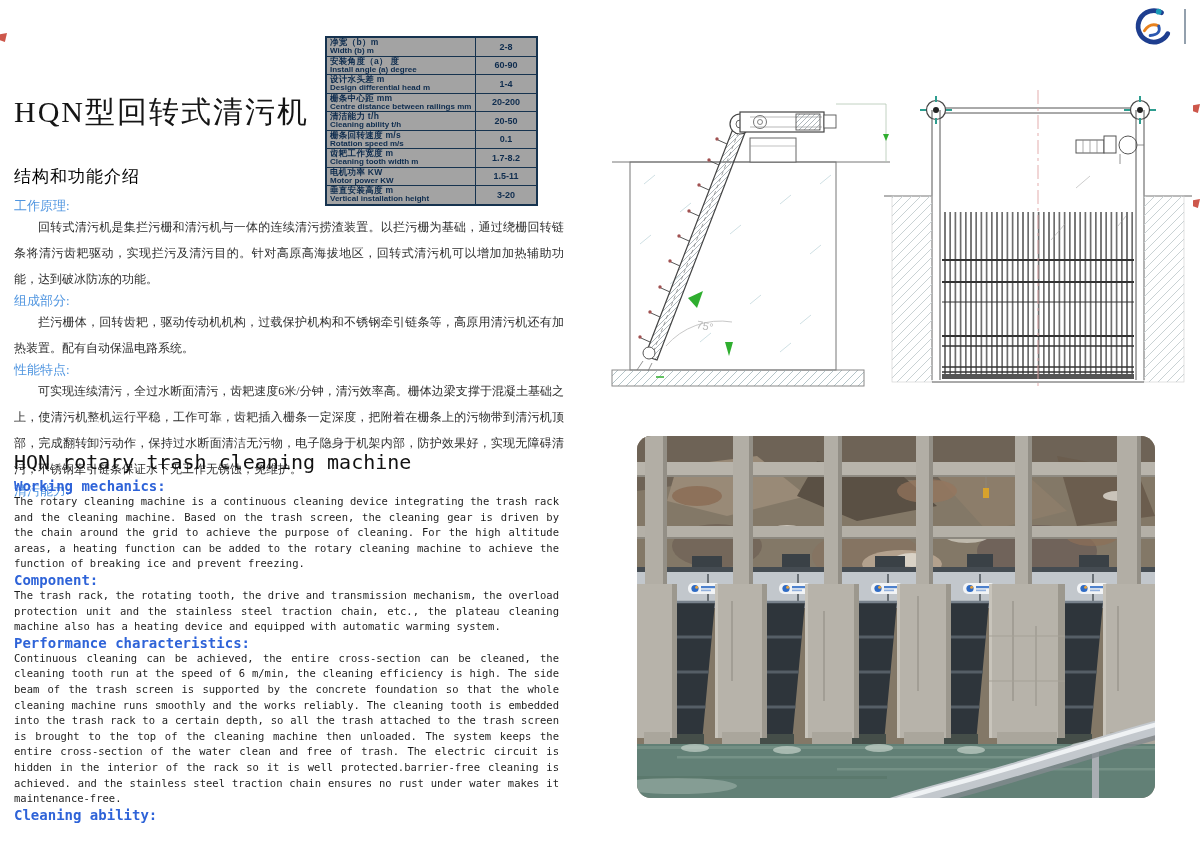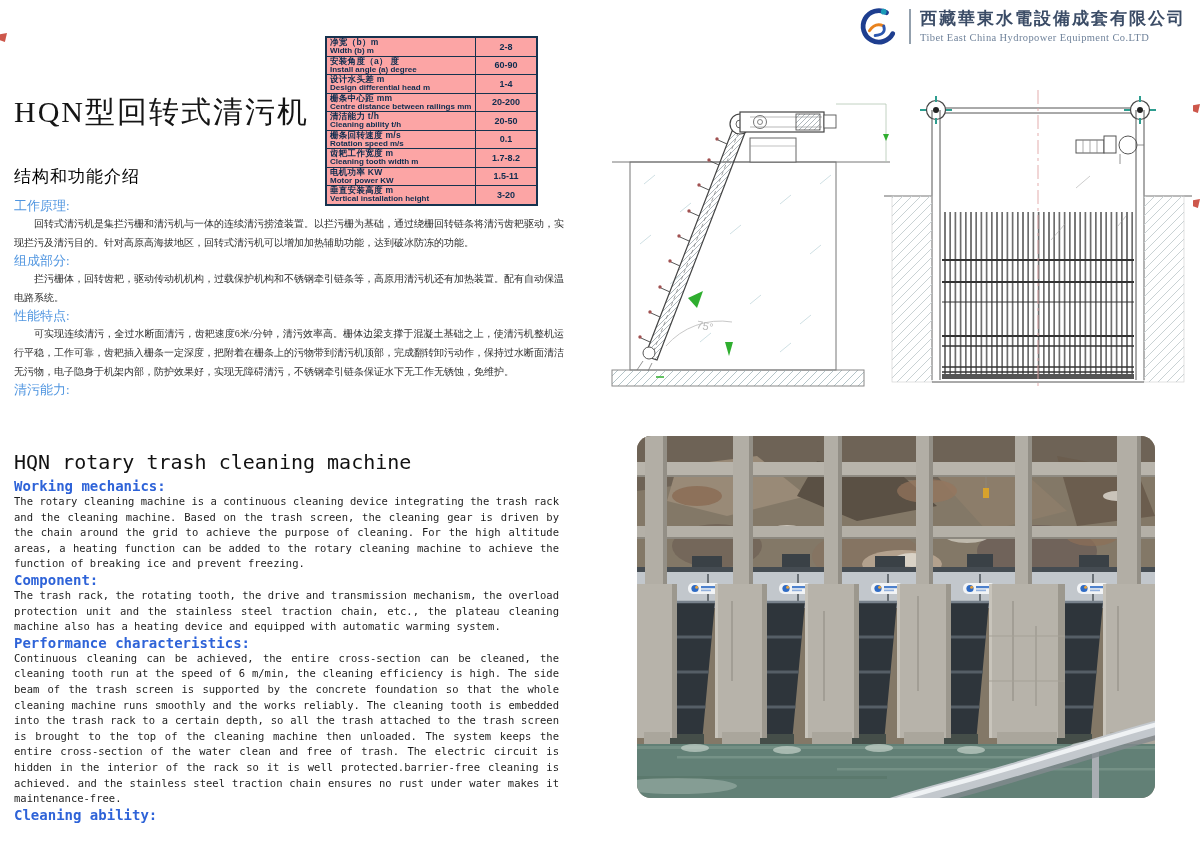--- a/index.html
+++ b/index.html
@@ -9,36 +9,36 @@
   
   .logo{position:absolute;top:6px;right:14px;display:flex;align-items:center;gap:9px;}
   .logo-icon{width:44px;height:40px;flex:0 0 auto;}
   .logo-sep{width:2px;height:35px;background:#93a0ad;}
   .logo-cn{font-family:"Liberation Sans",sans-serif;font-weight:bold;font-size:17px;
            letter-spacing:2px;color:#3b4c66;line-height:20px;white-space:nowrap;}
   .logo-en{font-family:"Liberation Serif",serif;font-size:10.5px;color:#70839b;
            letter-spacing:.4px;line-height:13px;margin-top:2px;white-space:nowrap;}
 
   
-  .spec{position:absolute;left:325px;top:36px;border-collapse:collapse;background:#fca5a5;
+  .spec{position:absolute;left:325px;top:36px;border-collapse:collapse;background:#a3a3a3;
         font-family:"Liberation Sans",sans-serif;border:2.5px solid #16334f;}
   .spec td{border:1.3px solid #16334f;padding:0 3px;vertical-align:middle;}
   .spec td.sl{width:142px;}
   .sl-cn{font-size:8.5px;font-weight:bold;color:#0e2c4e;line-height:9px;letter-spacing:.3px;}
   .sl-en{font-size:8px;font-weight:bold;color:#0e2c4e;line-height:8.5px;}
   .spec td.sv{width:54px;text-align:center;font-size:9px;font-weight:bold;color:#0e2c4e;}
 
   
   .cn-block{position:absolute;left:14px;top:92px;width:550px;}
   .cn-title{font-size:30px;font-weight:normal;letter-spacing:2px;color:#151515;
             margin:0 0 34px;line-height:40px;}
   .cn-sub{font-size:17px;font-weight:normal;color:#000000;margin:0 0 10px;
           line-height:22px;letter-spacing:1px;}
   .sec-h{font-size:13px;color:#4f95e0;line-height:16px;margin:0;}
-  .cn-p{font-size:10px;color:#2e2e2e;line-height:19px;margin:0 0 1px;
+  .cn-p{font-size:12px;color:#2e2e2e;line-height:26px;margin:0 0 1px;
         text-indent:2em;text-align:justify;}
 
   
   .en-block{position:absolute;left:14px;top:450px;width:545px;
             font-family:"DejaVu Sans Mono","Liberation Mono",monospace;}
   .en-title{font-size:20px;font-weight:normal;color:#111;margin:0 0 4px;line-height:24px;}
   .en-sub{font-size:15px;font-weight:normal;color:#111;margin:0 0 2px;line-height:19px;}
   .en-h{font-size:14px;font-weight:bold;color:#2e63d8;line-height:16px;margin:0;}
   .en-p{font-size:10.5px;color:#1d1d1d;line-height:15.6px;margin:0;text-align:justify;}
 
@@ -67,24 +67,20 @@
   <div class="em em-r2"></div>
 
   <header class="logo">
     <svg class="logo-icon" viewBox="0 0 44 42">
       <path d="M31 7 A16.5 16.5 0 1 0 37.5 29" fill="none" stroke="#1e3e8f" stroke-width="5" stroke-linecap="round"></path>
       <circle cx="28" cy="6" r="3" fill="#1a9bb8"></circle>
       <path d="M13 26 Q19 17 28 21" fill="none" stroke="#e8821e" stroke-width="3" stroke-linecap="round"></path>
       <path d="M28 21 Q31 30 19 31" fill="none" stroke="#2b57b0" stroke-width="3" stroke-linecap="round"></path>
     </svg>
     <div class="logo-sep"></div>
-    <div class="logo-text">
-      <div class="logo-cn">西藏華東水電設備成套有限公司</div>
-      <div class="logo-en">Tibet East China Hydropower Equipment Co.LTD</div>
-    </div>
   </header>
 
   <table class="spec">
     <tbody>
       <tr>
         <td class="sl">
           <div class="sl-cn">净宽（b）m</div>
           <div class="sl-en">Width (b) m</div>
         </td>
         <td class="sv">2-8</td>

